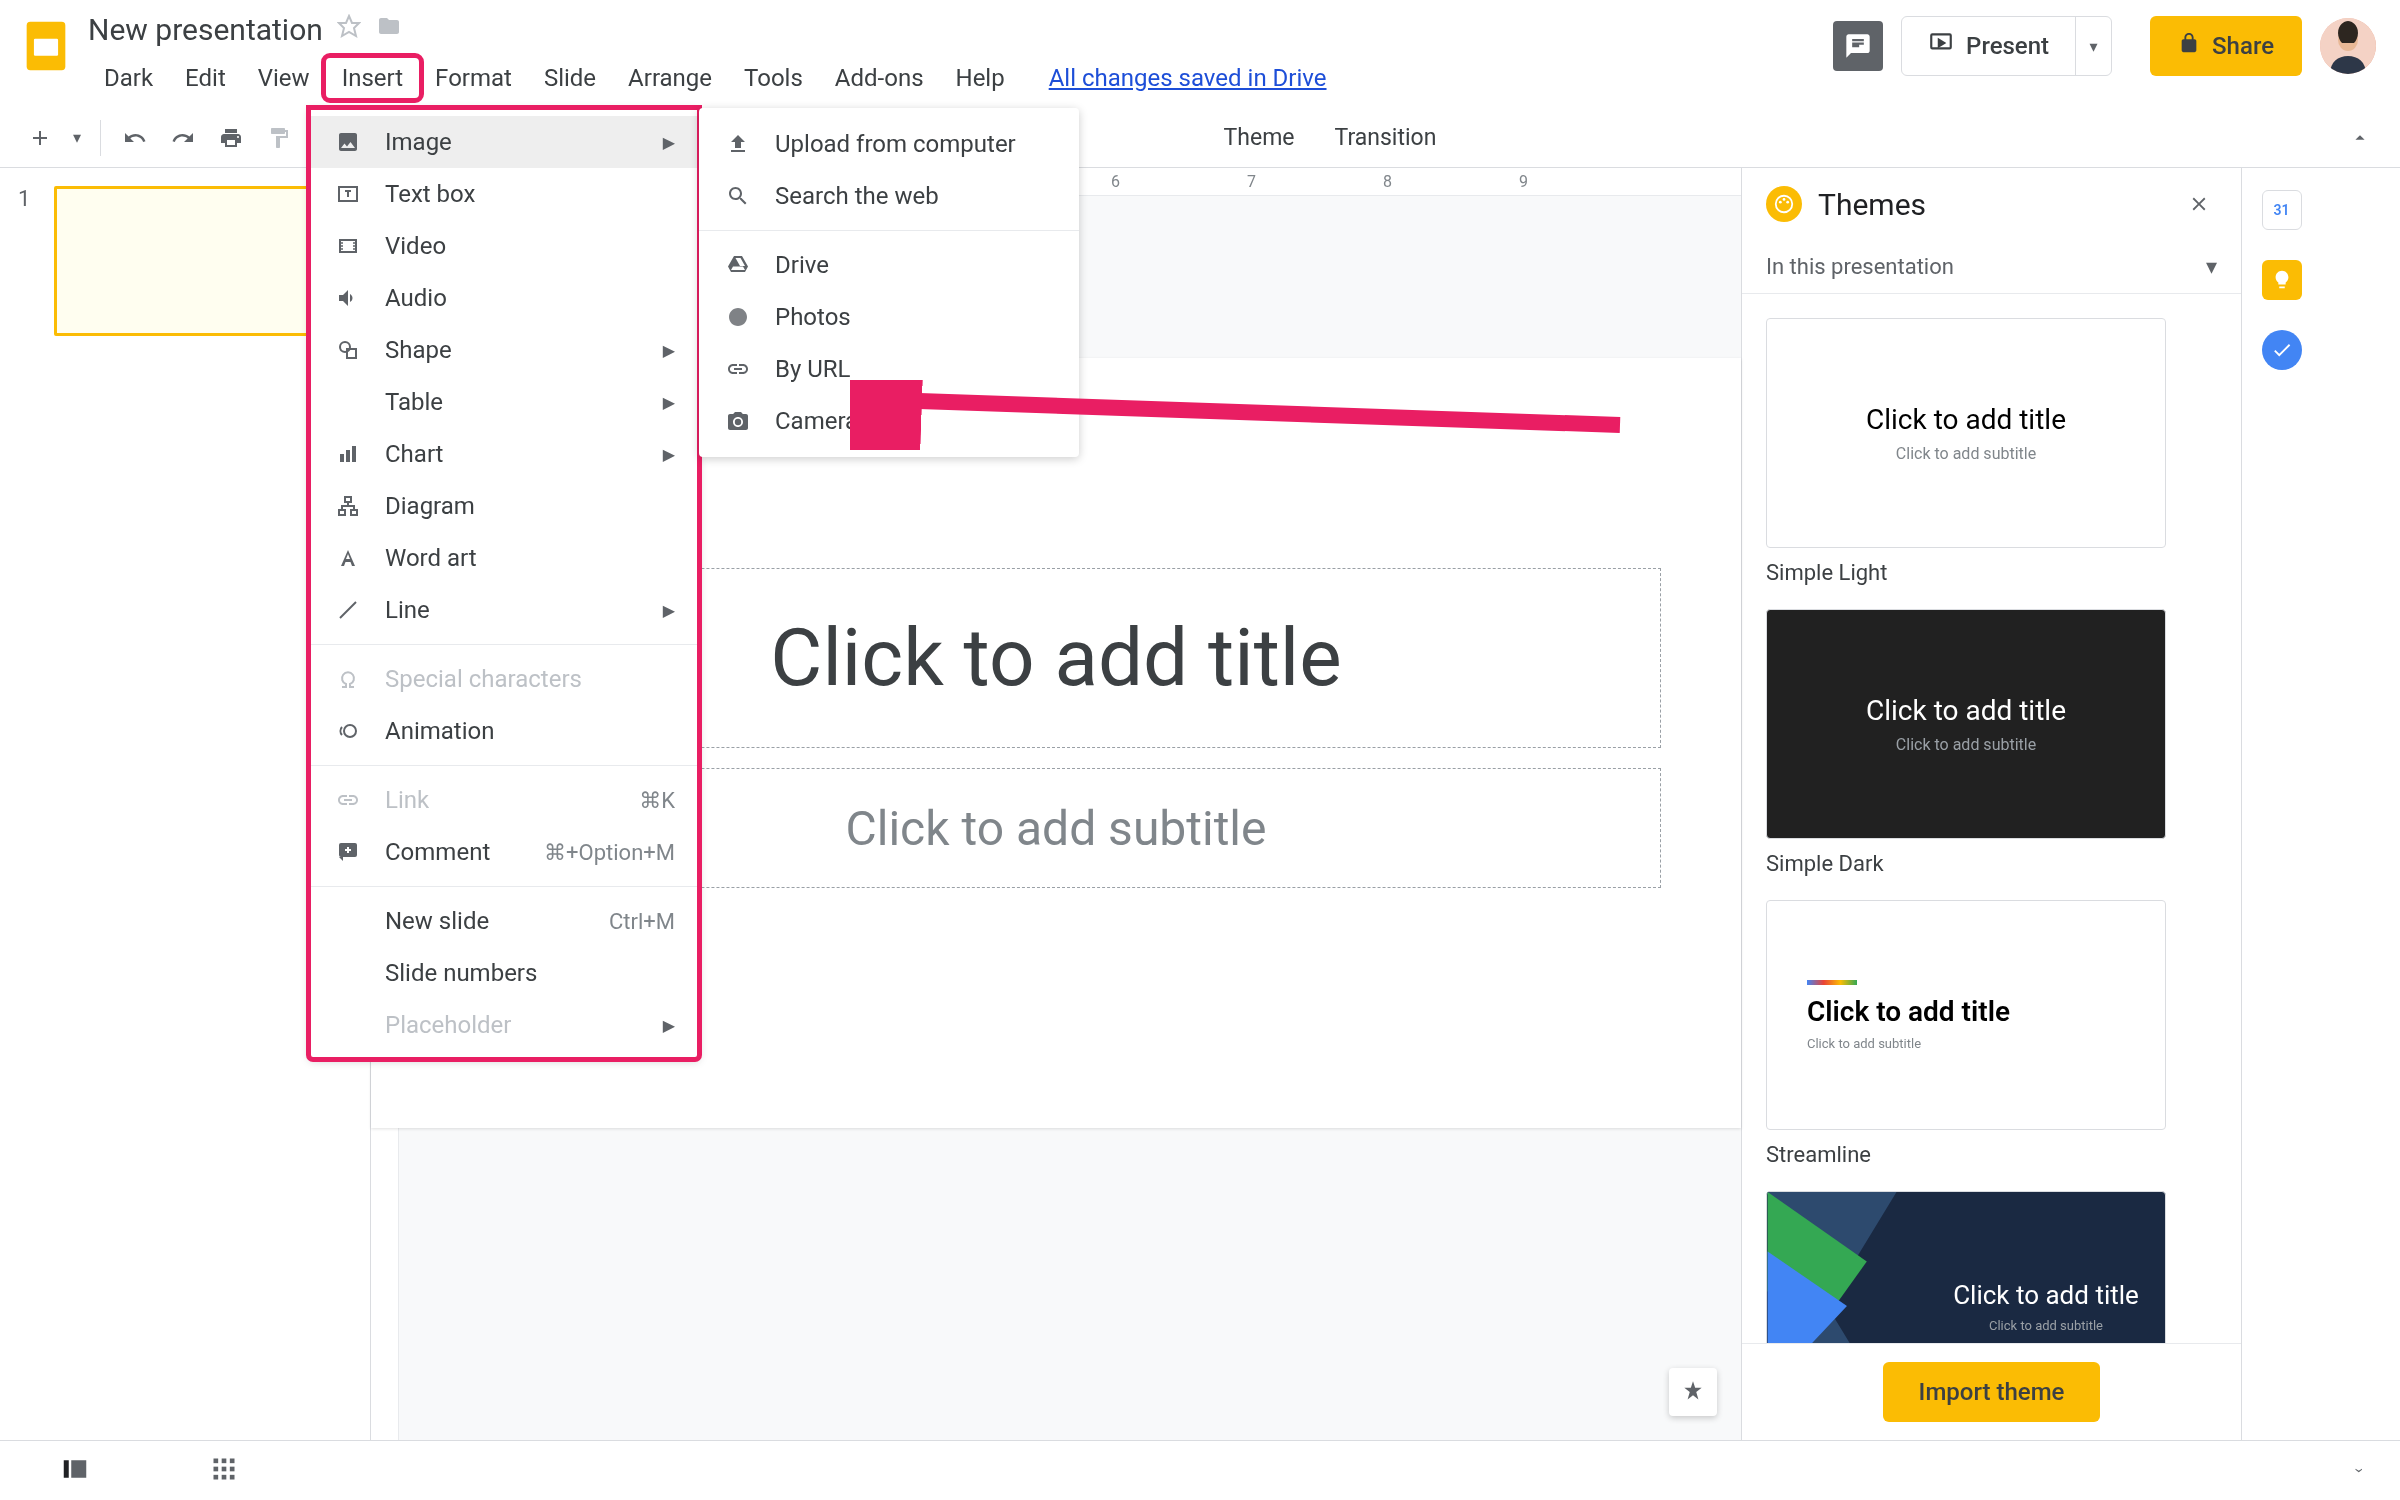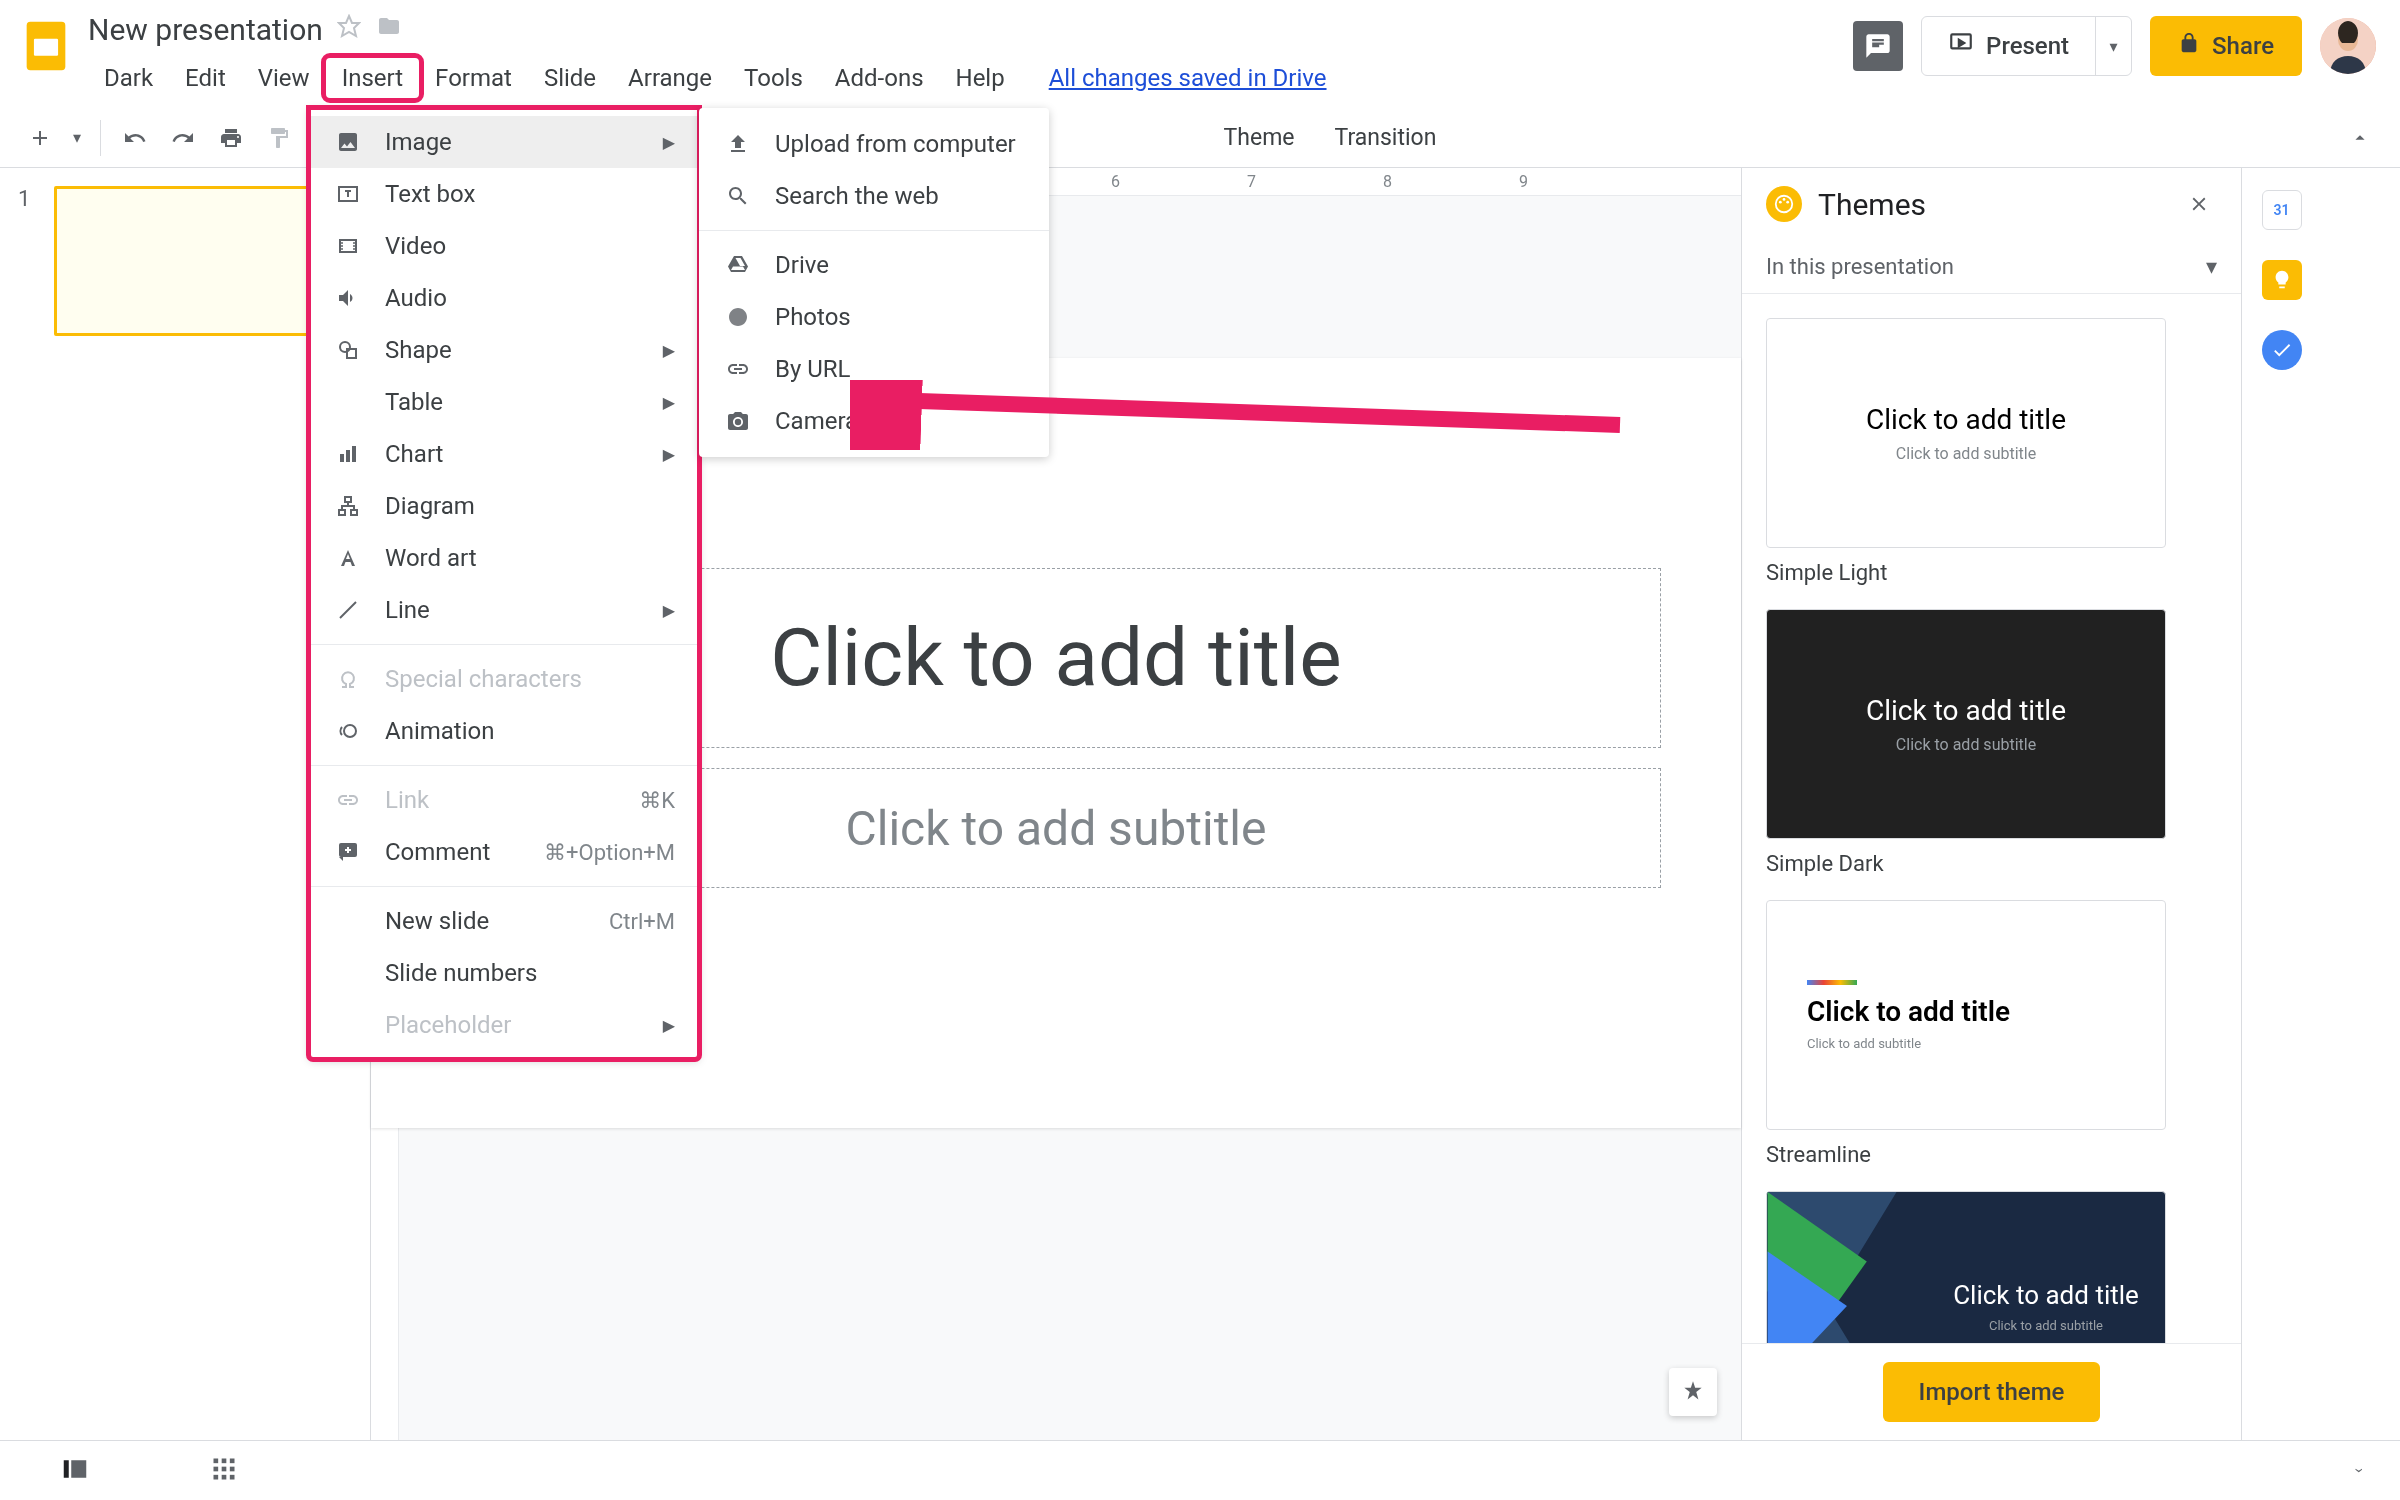--- a/index.html
+++ b/index.html
@@ -16,21 +16,21 @@
 .menubar { display: flex; gap: 0; height: 44px; align-items: center; margin-top: 4px; }
 .menu-item { padding: 6px 16px; font-size: 24px; color: #3c4043; cursor: pointer; border-radius: 4px; }
 .menu-item.active { background: #fff; outline: 5px solid #e91e63; position: relative; z-index: 100; }
 .save-status { font-size: 24px; color: #1d4ed8; text-decoration: underline; margin-left: 28px; cursor: pointer; }
 
 .header-right { margin-left: auto; display: flex; align-items: center; gap: 18px; height: 68px; }
 .comment-btn { width: 50px; height: 50px; background: #5f6368; border-radius: 4px; display: flex; align-items: center; justify-content: center; color: #fff; cursor: pointer; }
 .present-btn { display: flex; align-items: center; height: 60px; border: 1px solid #dadce0; border-radius: 6px; overflow: hidden; cursor: pointer; }
 .present-main { display: flex; align-items: center; gap: 12px; padding: 0 26px; font-size: 24px; font-weight: 500; color: #3c4043; }
 .present-drop { width: 36px; height: 60px; border-left: 1px solid #dadce0; display: flex; align-items: center; justify-content: center; color: #5f6368; }
-.share-btn { display: flex; align-items: center; gap: 12px; height: 60px; padding: 0 28px; background: #fbbc04; border-radius: 6px; font-size: 24px; font-weight: 500; color: #3c4043; cursor: pointer; }
+.share-btn { display: flex; align-items: center; gap: 12px; height: 60px; padding: 0 28px; background: #fbbc04; border-radius: 6px; font-size: 24px; font-weight: 500; color: #3c4043; cursor: pointer; margin-left: 20px; }
 .avatar { width: 56px; height: 56px; border-radius: 50%; background: linear-gradient(135deg, #f4c7b8, #e8a88f); cursor: pointer; overflow: hidden; }
 
 
 .toolbar { height: 60px; border-bottom: 1px solid #dadce0; display: flex; align-items: center; padding: 0 18px; gap: 4px; }
 .tool-btn { width: 44px; height: 44px; display: flex; align-items: center; justify-content: center; color: #5f6368; cursor: pointer; border-radius: 4px; }
 .tool-sep { width: 1px; height: 36px; background: #dadce0; margin: 0 8px; }
 .tool-text { padding: 0 18px; font-size: 23px; color: #3c4043; cursor: pointer; }
 .tool-spacer { flex: 1; }
 
 
@@ -93,21 +93,21 @@
 .insert-menu .dm-item { display: flex; align-items: center; height: 52px; padding: 0 24px; gap: 22px; font-size: 24px; color: #3c4043; cursor: pointer; }
 .insert-menu .dm-item.disabled { color: #bdc1c6; }
 .insert-menu .dm-item.highlight { background: #eeeeee; }
 .insert-menu .dm-icon { width: 30px; display: flex; justify-content: center; color: #5f6368; }
 .insert-menu .dm-item.disabled .dm-icon { color: #bdc1c6; }
 .insert-menu .dm-arrow { margin-left: auto; color: #5f6368; font-size: 16px; }
 .insert-menu .dm-shortcut { margin-left: auto; color: #80868b; font-size: 22px; }
 .insert-menu .dm-sep { height: 1px; background: #e8eaed; margin: 8px 0; }
 
 
-.image-submenu { position: absolute; left: 699px; top: 108px; width: 350px; background: #fff; box-shadow: 0 2px 10px rgba(0,0,0,0.2); border-radius: 4px; z-index: 60; padding: 10px 0; }
+.image-submenu { position: absolute; left: 699px; top: 108px; width: 380px; background: #fff; box-shadow: 0 2px 10px rgba(0,0,0,0.2); border-radius: 4px; z-index: 60; padding: 10px 0; }
 .image-submenu .sm-item { display: flex; align-items: center; height: 52px; padding: 0 24px; gap: 22px; font-size: 24px; color: #3c4043; cursor: pointer; }
 .image-submenu .sm-icon { width: 30px; display: flex; justify-content: center; color: #5f6368; }
 .image-submenu .sm-sep { height: 1px; background: #e8eaed; margin: 8px 0; }
 
 
 .arrow-anno { position: absolute; left: 850px; top: 380px; z-index: 70; pointer-events: none; }
 
 
 .main-wrap { display: flex; height: calc(1500px - 108px - 60px - 60px); }
 

